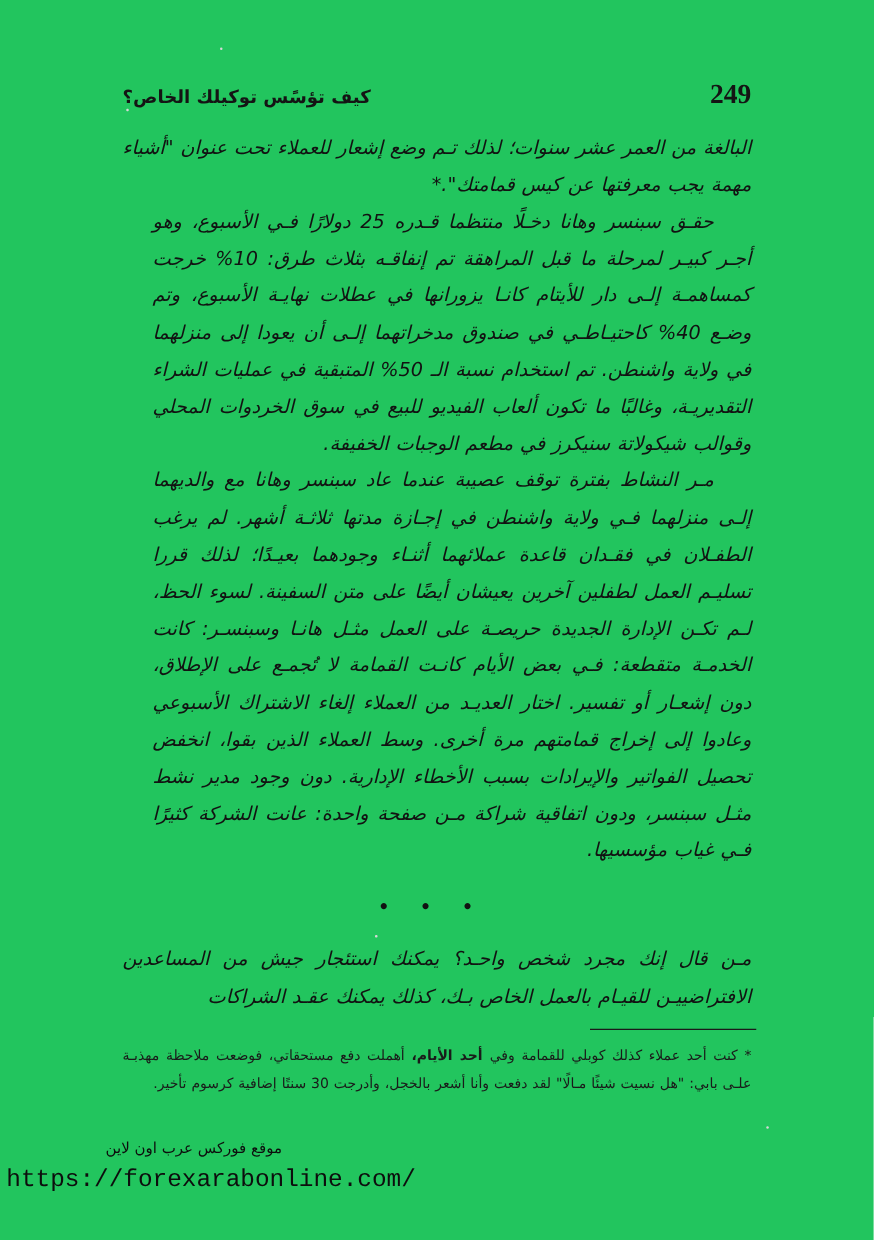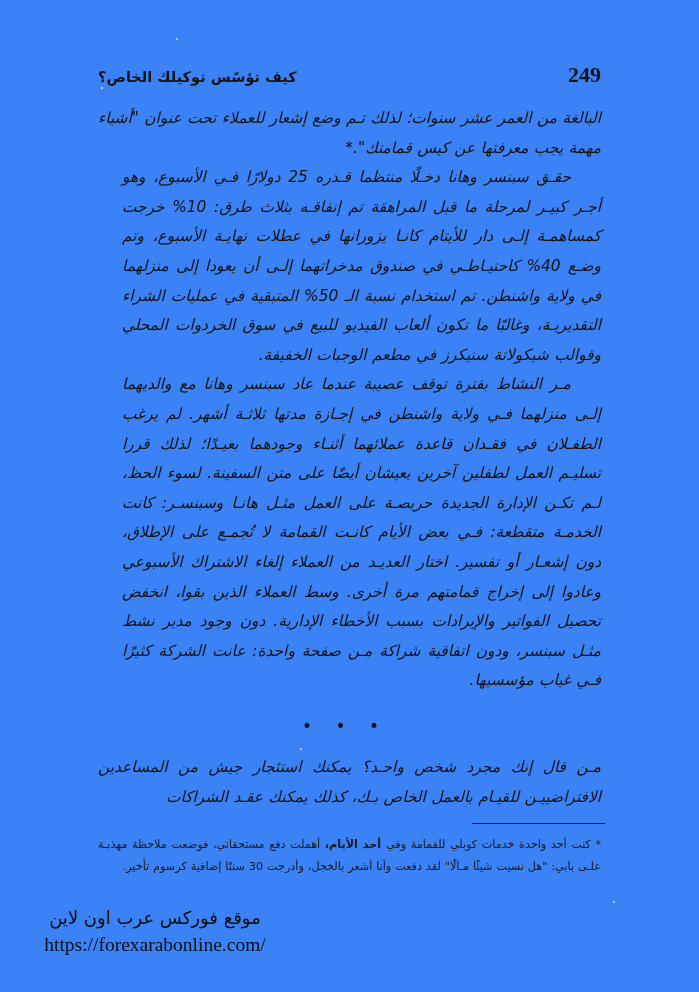--- a/index.html
+++ b/index.html
@@ -10,21 +10,21 @@
   }
   body {
     font-family: "DejaVu Sans", "Liberation Sans", sans-serif;
   }
 
   .page {
     position: relative;
     width: 699px;
     height: 992px;
     margin: 0 auto;
-    background: #3b82f6;
+    background: #22c55e;
     overflow: hidden;
     color: #111111;
   }
 
   
   .header-row {
     position: absolute;
     top: 62px;
     left: 98px;
     right: 98px;
@@ -133,31 +133,31 @@
   
   .watermark {
     position: absolute;
     left: 5px;
     top: 905px;
     width: 300px;
     text-align: center;
     color: #0d0d0d;
   }
   .watermark .wm-ar {
-    font-size: 18px;
+    font-size: 12px;
     line-height: 26px;
     direction: rtl;
     white-space: nowrap;
   }
   .watermark .wm-url {
     font-size: 19.5px;
     line-height: 27px;
     direction: ltr;
     white-space: nowrap;
-    font-family: Liberation Serif, serif;
+    font-family: Liberation Mono, monospace;
   }
 
   
   .speckle {
     position: absolute;
     background: #d8d8d8;
     border-radius: 50%;
     pointer-events: none;
   }
 </style>
@@ -178,21 +178,21 @@
   </div>
 
   <div class="dot-separator">• • •</div>
 
   <div class="closing-block">
     <p class="para">مـن قال إنك مجرد شخص واحـد؟ يمكنك استئجار جيش من المساعدين الافتراضييـن للقيـام بالعمل الخاص بـك، كذلك يمكنك عقـد الشراكات</p>
   </div>
 
   <div class="footnote-rule"></div>
   <div class="footnote">
-    <p><span class="fn-marker">*</span><span> كنت أحد واحدة خدمات كوبلي للقمامة وفي</span><span class="bold"> أحد الأيام،</span><span> أهملت دفع مستحقاتي، فوضعت ملاحظة مهذبـة علـى بابي: "هل نسيت شيئًا مـالًا" لقد دفعت وأنا أشعر بالخجل، وأدرجت 30 سنتًا إضافية كرسوم تأخير.</span></p>
+    <p><span class="fn-marker">*</span><span> كنت أحد عملاء كذلك كوبلي للقمامة وفي</span><span class="bold"> أحد الأيام،</span><span> أهملت دفع مستحقاتي، فوضعت ملاحظة مهذبـة علـى بابي: "هل نسيت شيئًا مـالًا" لقد دفعت وأنا أشعر بالخجل، وأدرجت 30 سنتًا إضافية كرسوم تأخير.</span></p>
   </div>
 
   <div class="watermark">
     <div class="wm-ar">موقع فوركس عرب اون لاين</div>
     <div class="wm-url">https://forexarabonline.com/</div>
   </div>
 
   <div class="speckle" style="left:176px;top:38px;width:2px;height:2px;"></div>
   <div class="speckle" style="left:613px;top:901px;width:2px;height:2px;"></div>
   <div class="speckle" style="left:101px;top:87px;width:1.5px;height:1.5px;"></div>

